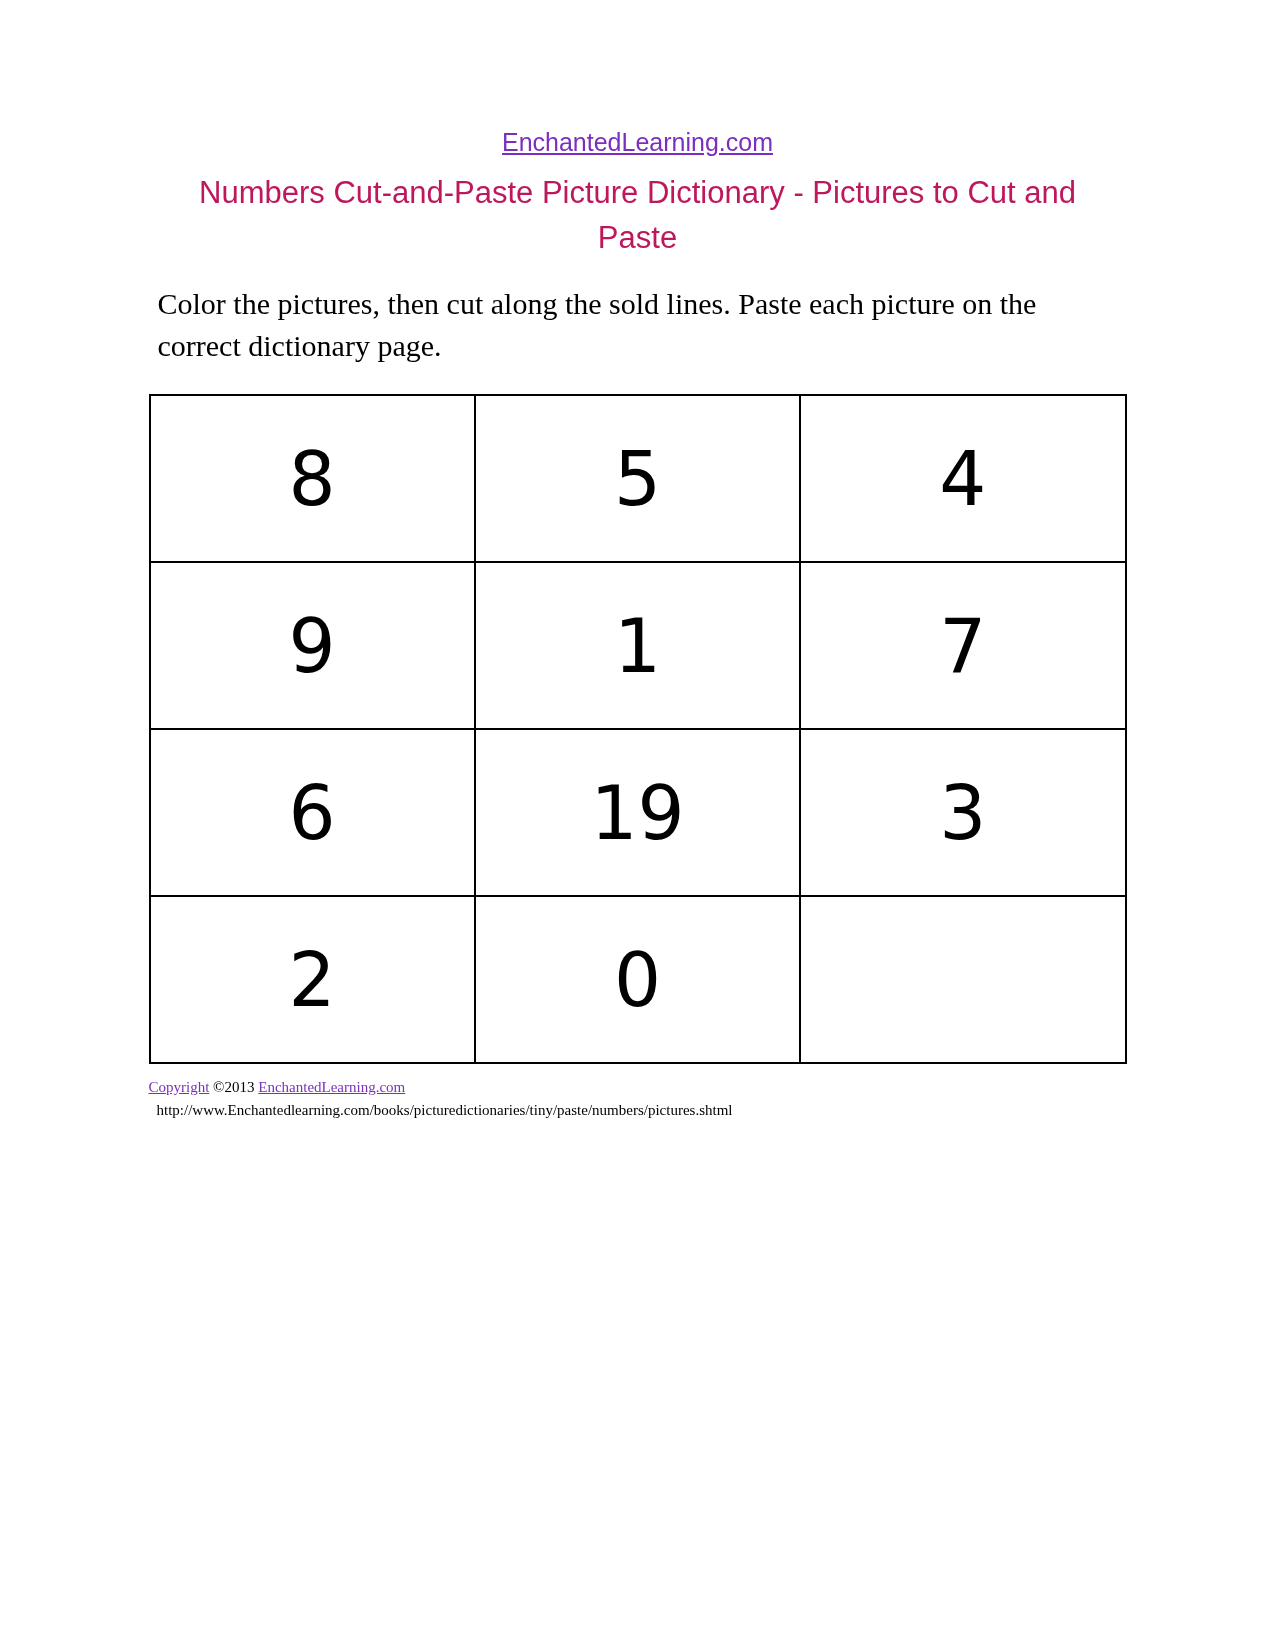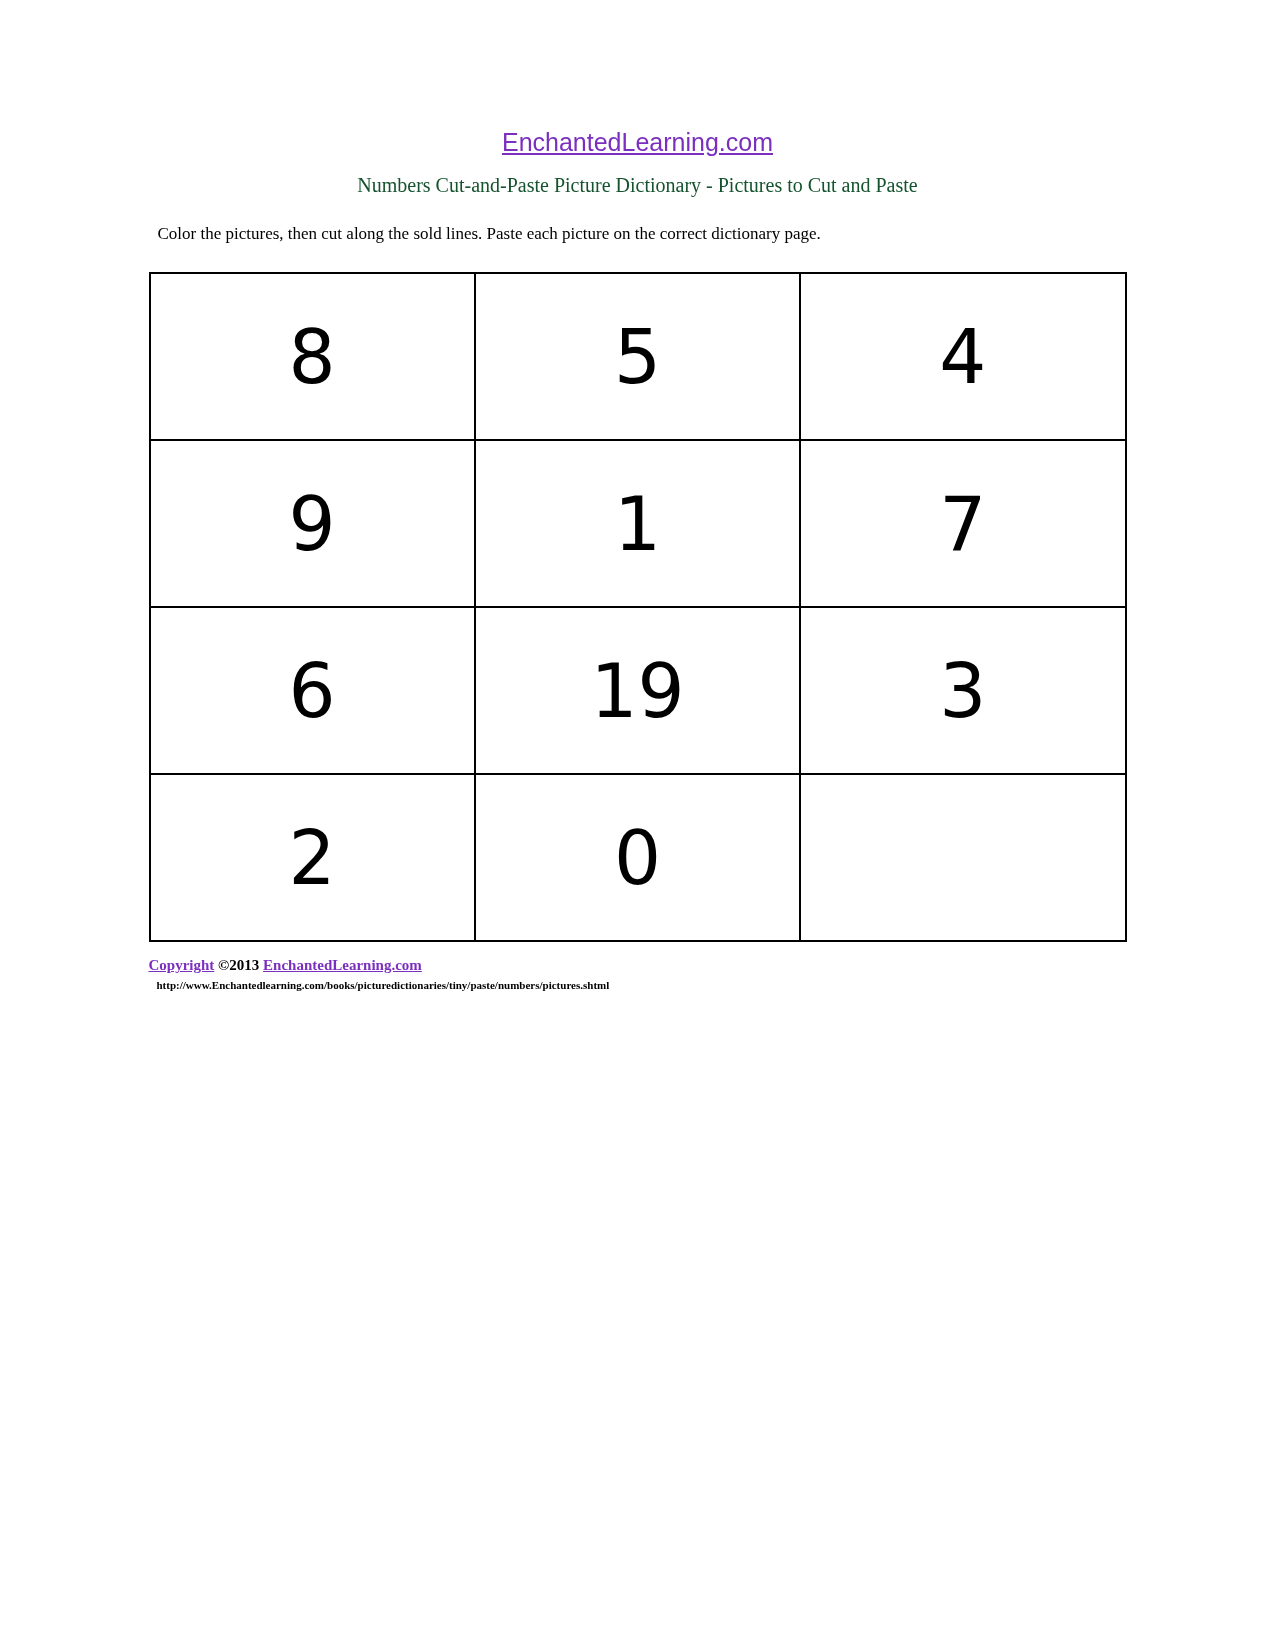--- a/index.html
+++ b/index.html
@@ -25,34 +25,34 @@
     margin-top: 128px;
   }
   .site-link {
     font-family: "Liberation Sans", sans-serif;
     font-size: 25px;
     color: #7b2fbe;
     text-decoration: underline;
     letter-spacing: 0px;
   }
   .doc-title {
-    font-family: Liberation Serif, serif;
-    font-size: 20px;
+    font-family: Liberation Sans, sans-serif;
+    font-size: 31px;
     font-weight: 500;
     text-align: center;
     line-height: 1.45;
     margin: 14px auto 0 auto;
     width: 960px;
-    color: #14532d;
+    color: #be185d;
   }
   .instructions {
     width: 960px;
     margin: 22px auto 0 auto;
     font-family: "Liberation Serif", serif;
-    font-size: 17px;
+    font-size: 30px;
     line-height: 1.42;
     color: #000000;
   }
   .instructions p {
     margin: 0 0 24px 0;
   }
   .cards-table {
     width: 978px;
     margin: 26px auto 0 auto;
     border-collapse: collapse;
@@ -73,29 +73,28 @@
     color: #000000;
     display: block;
   }
   .footer {
     width: 978px;
     margin: 12px auto 16px auto;
     font-family: "Liberation Serif", serif;
     font-size: 15px;
     line-height: 1.5;
     color: #000000;
-    font-weight: bold;
   }
   .footer a {
     color: #7b2fbe;
     text-decoration: underline;
   }
   .footer .url-line {
     padding-left: 8px;
-    font-size: 11px;
+    font-size: 15px;
   }
   .footer .copy-line {
     white-space: nowrap;
   }
 </style>
 </head>
 <body>
 
 <div class="page">
 

